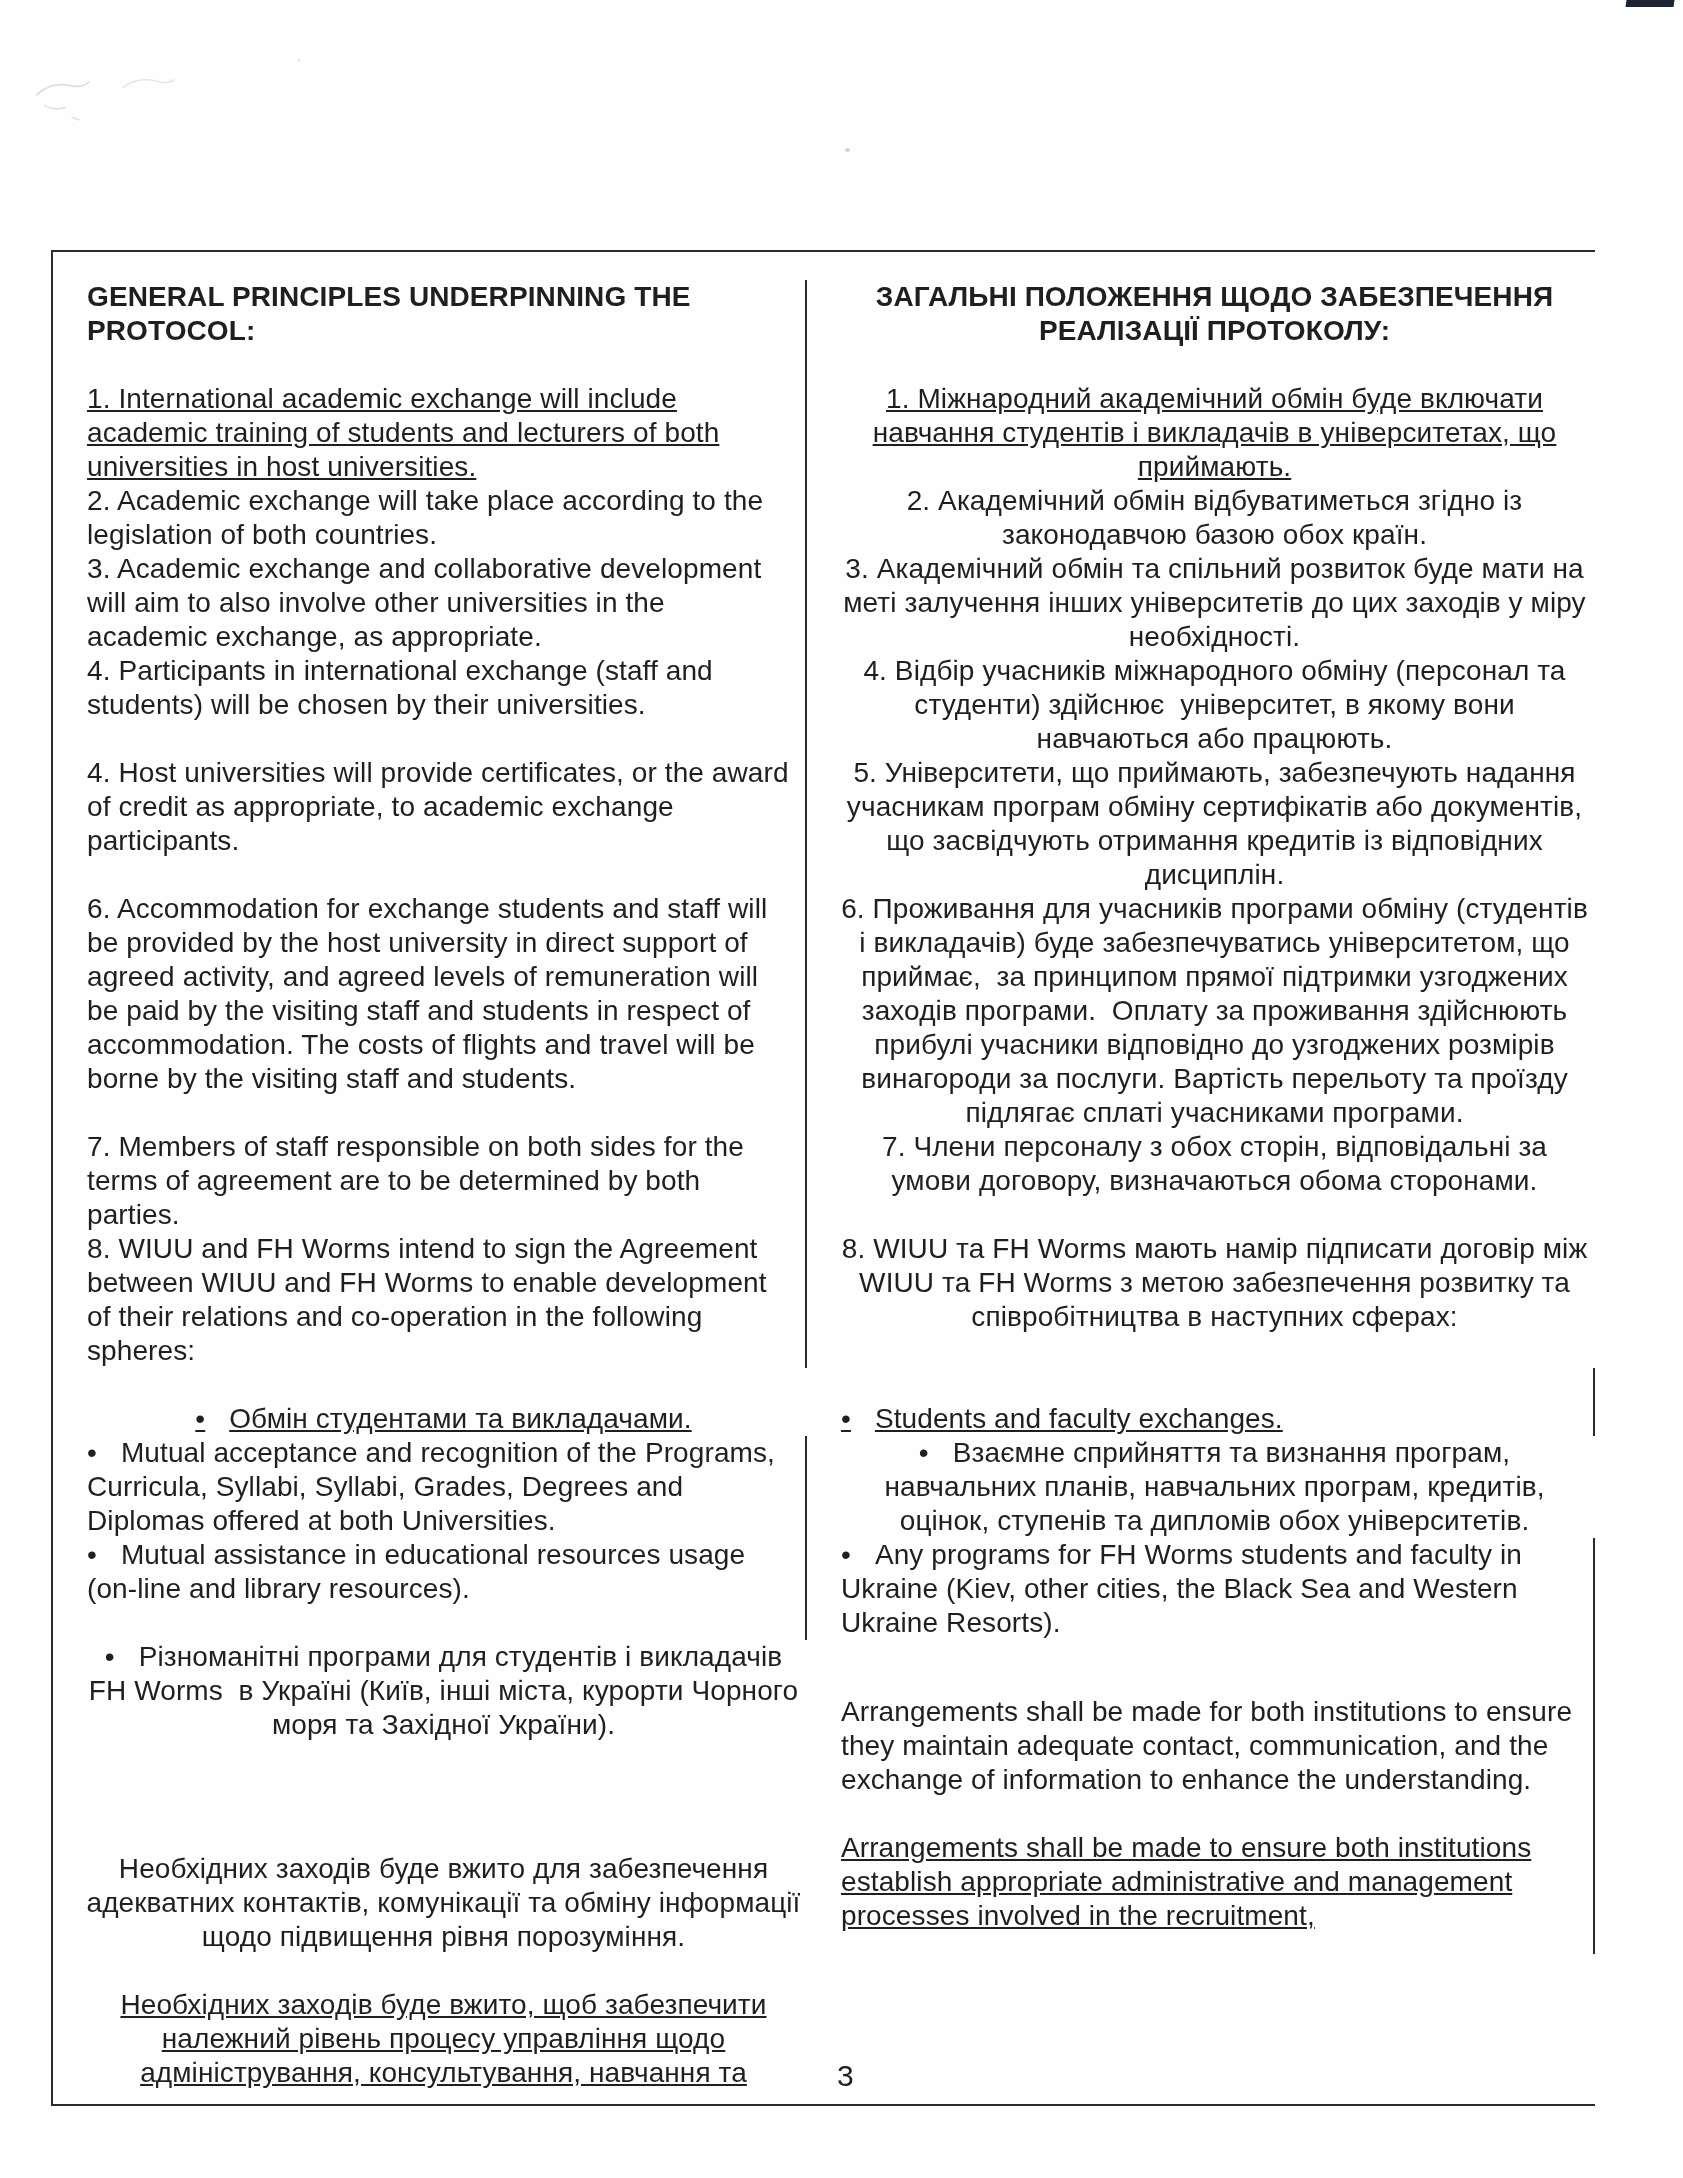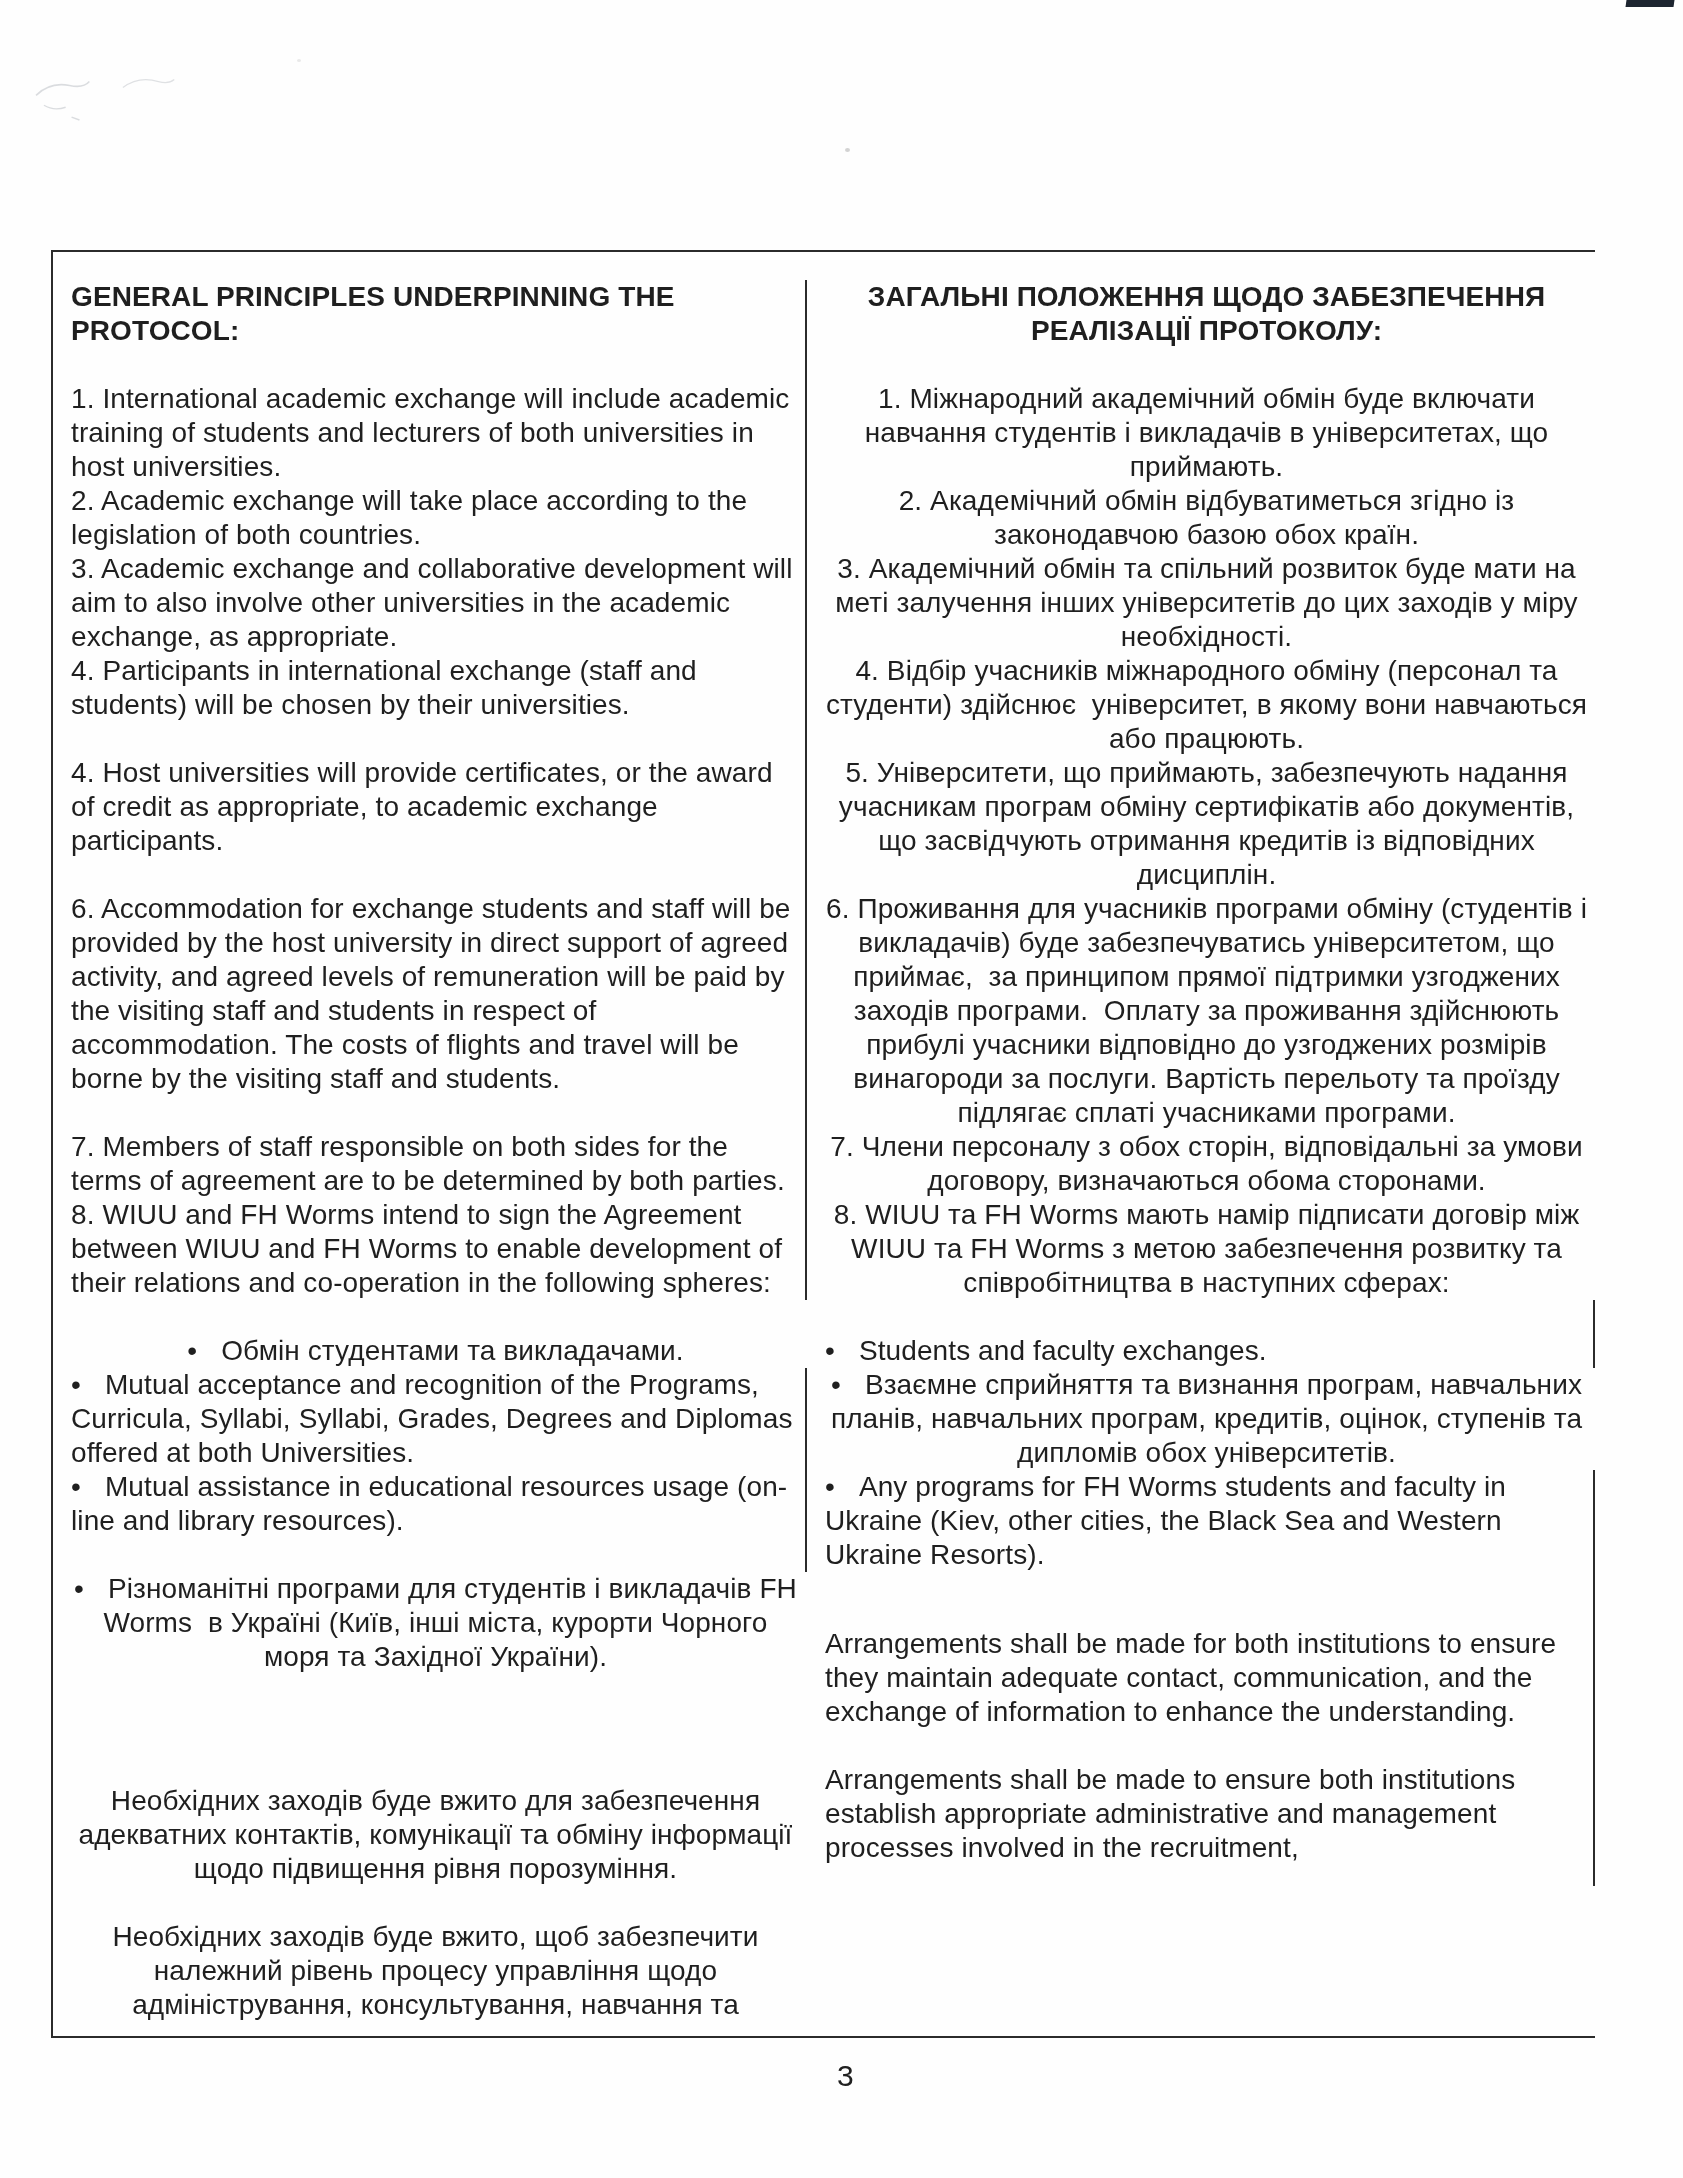--- a/index.html
+++ b/index.html
@@ -19,30 +19,31 @@
     display:grid;
     grid-template-columns:754px 1fr;
     padding-top:28px;
     box-sizing:border-box;
     background:#fefefe;
   }
   .cell{
     font-size:28px;line-height:34px;
     letter-spacing:0.1px;
     box-sizing:border-box;
+    margin-left:16px;
   }
   .cell.en{
     padding-left:18px;padding-right:12px;
     border-right:2px solid #2b2b2b;
   }
   .cell.uk{
     padding-left:17px;padding-right:6px;text-align:center;
   }
   .cell.heading{font-weight:bold;}
-  .cell.g1{padding-top:34px;}
+  .cell.g1{padding-top:34px;text-decoration:underline;}
   .cell.gA{padding-top:55px;}
   .cell.last{padding-bottom:14px;}
   .cell.bullet::before{
     content:"•";
     margin-right:24px;
   }
   .page-number{
     position:absolute;left:837px;top:2059px;
     font-size:30px;line-height:34px;color:#202020;
   }

